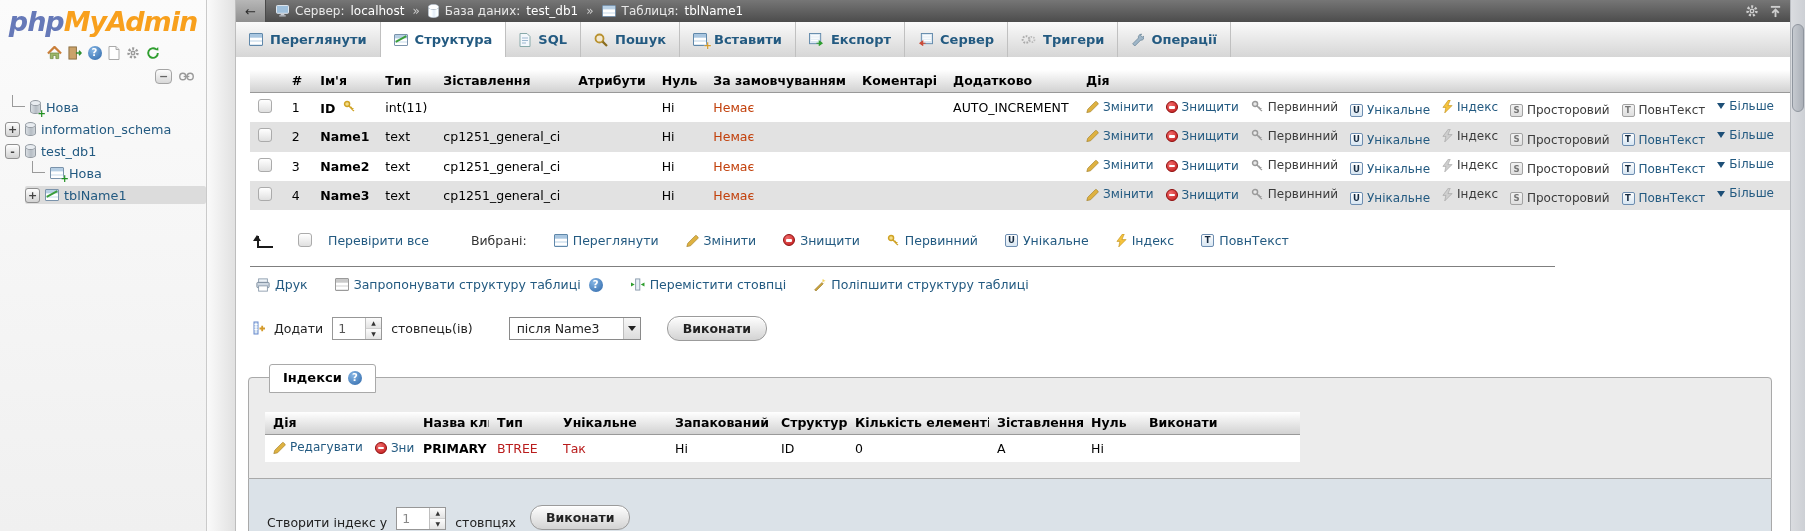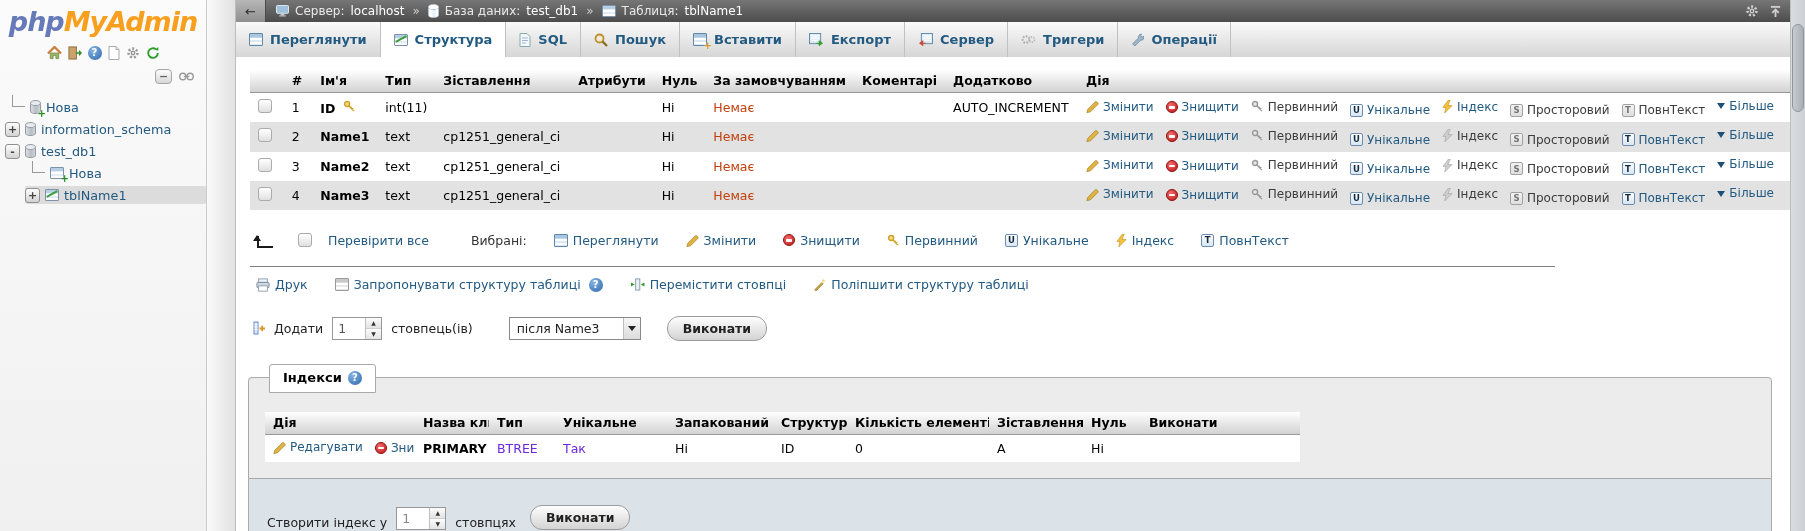--- a/index.html
+++ b/index.html
@@ -144,21 +144,21 @@
 
   
   .indexes{position:relative;margin:36px 18px 0 12px;border:1px solid #a9a9a9;border-radius:4px 4px 0 0;
     background:#ececec;padding:34px 16px 16px;display:block}
   .legend{position:absolute;top:-14px;left:20px;background:#fff;border:1px solid #a9a9a9;border-radius:3px 3px 0 0;
     padding:5px 13px 7px;font-weight:bold;font-size:13px;display:inline-flex;align-items:center;gap:6px}
   #idxTable{border-collapse:collapse;table-layout:fixed;width:1035px;background:#fff;white-space:nowrap}
   #idxTable th{background:linear-gradient(#fff,#d2d2d2);border-bottom:1px solid #999;
     padding:3px 8px 4px;text-align:left;font-size:12.5px;overflow:hidden}
   #idxTable td{padding:5px 8px;font-size:12.5px;overflow:hidden}
-  .muted{color:#6d28d9}
+  .muted{color:#b91c1c}
   .keyname{font-weight:bold}
 
   
   .tbl-footer{margin:0 18px 0 12px;border:1px solid #a9a9a9;border-top:none;background:#dbe2e8;
     height:84px;padding:26px 18px 0;display:flex;align-items:flex-start}
   .create-row{display:flex;align-items:flex-end;color:#222}
   .create-row .btn{margin-left:14px}
   .create-row .spin input[type=text]{color:#888}
 
   

